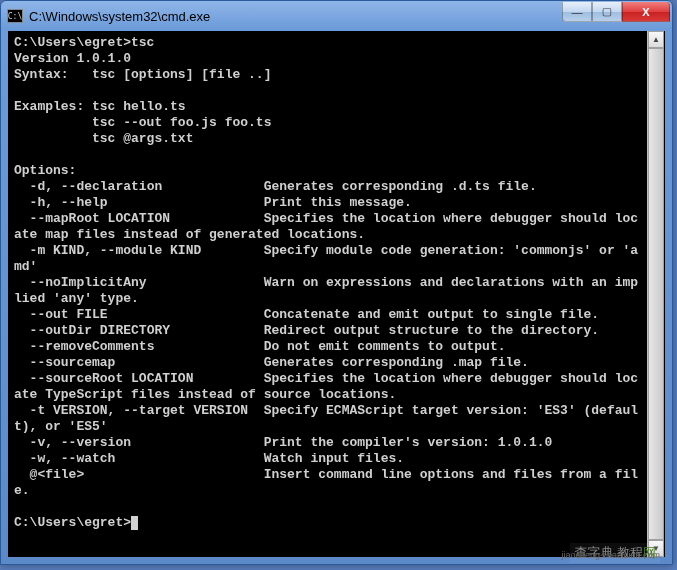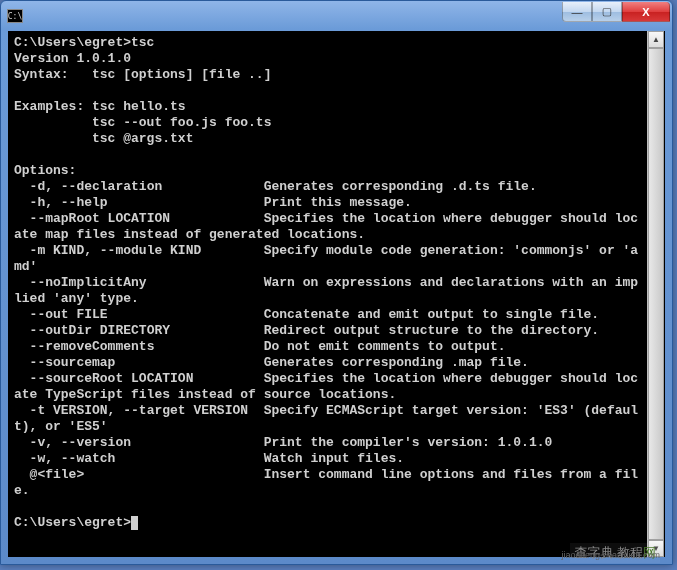--- a/index.html
+++ b/index.html
@@ -154,20 +154,21 @@
       color: #666;
       font-family: Arial;
     }
   </style>
 </head>
 <body>
 
 <div class="window">
   <div class="titlebar">
     <div class="cmd-icon">C:\</div>
+    <div class="title-text">C:\Windows\system32\cmd.exe</div>
     <div class="win-controls">
       <div class="win-btn btn-min">—</div>
       <div class="win-btn btn-max">▢</div>
       <div class="win-btn btn-close">X</div>
     </div>
   </div>
 
   <div class="console">
     <div class="console-content"><span>C:\Users\egret&gt;tsc</span>
 <span>Version 1.0.1.0</span>

